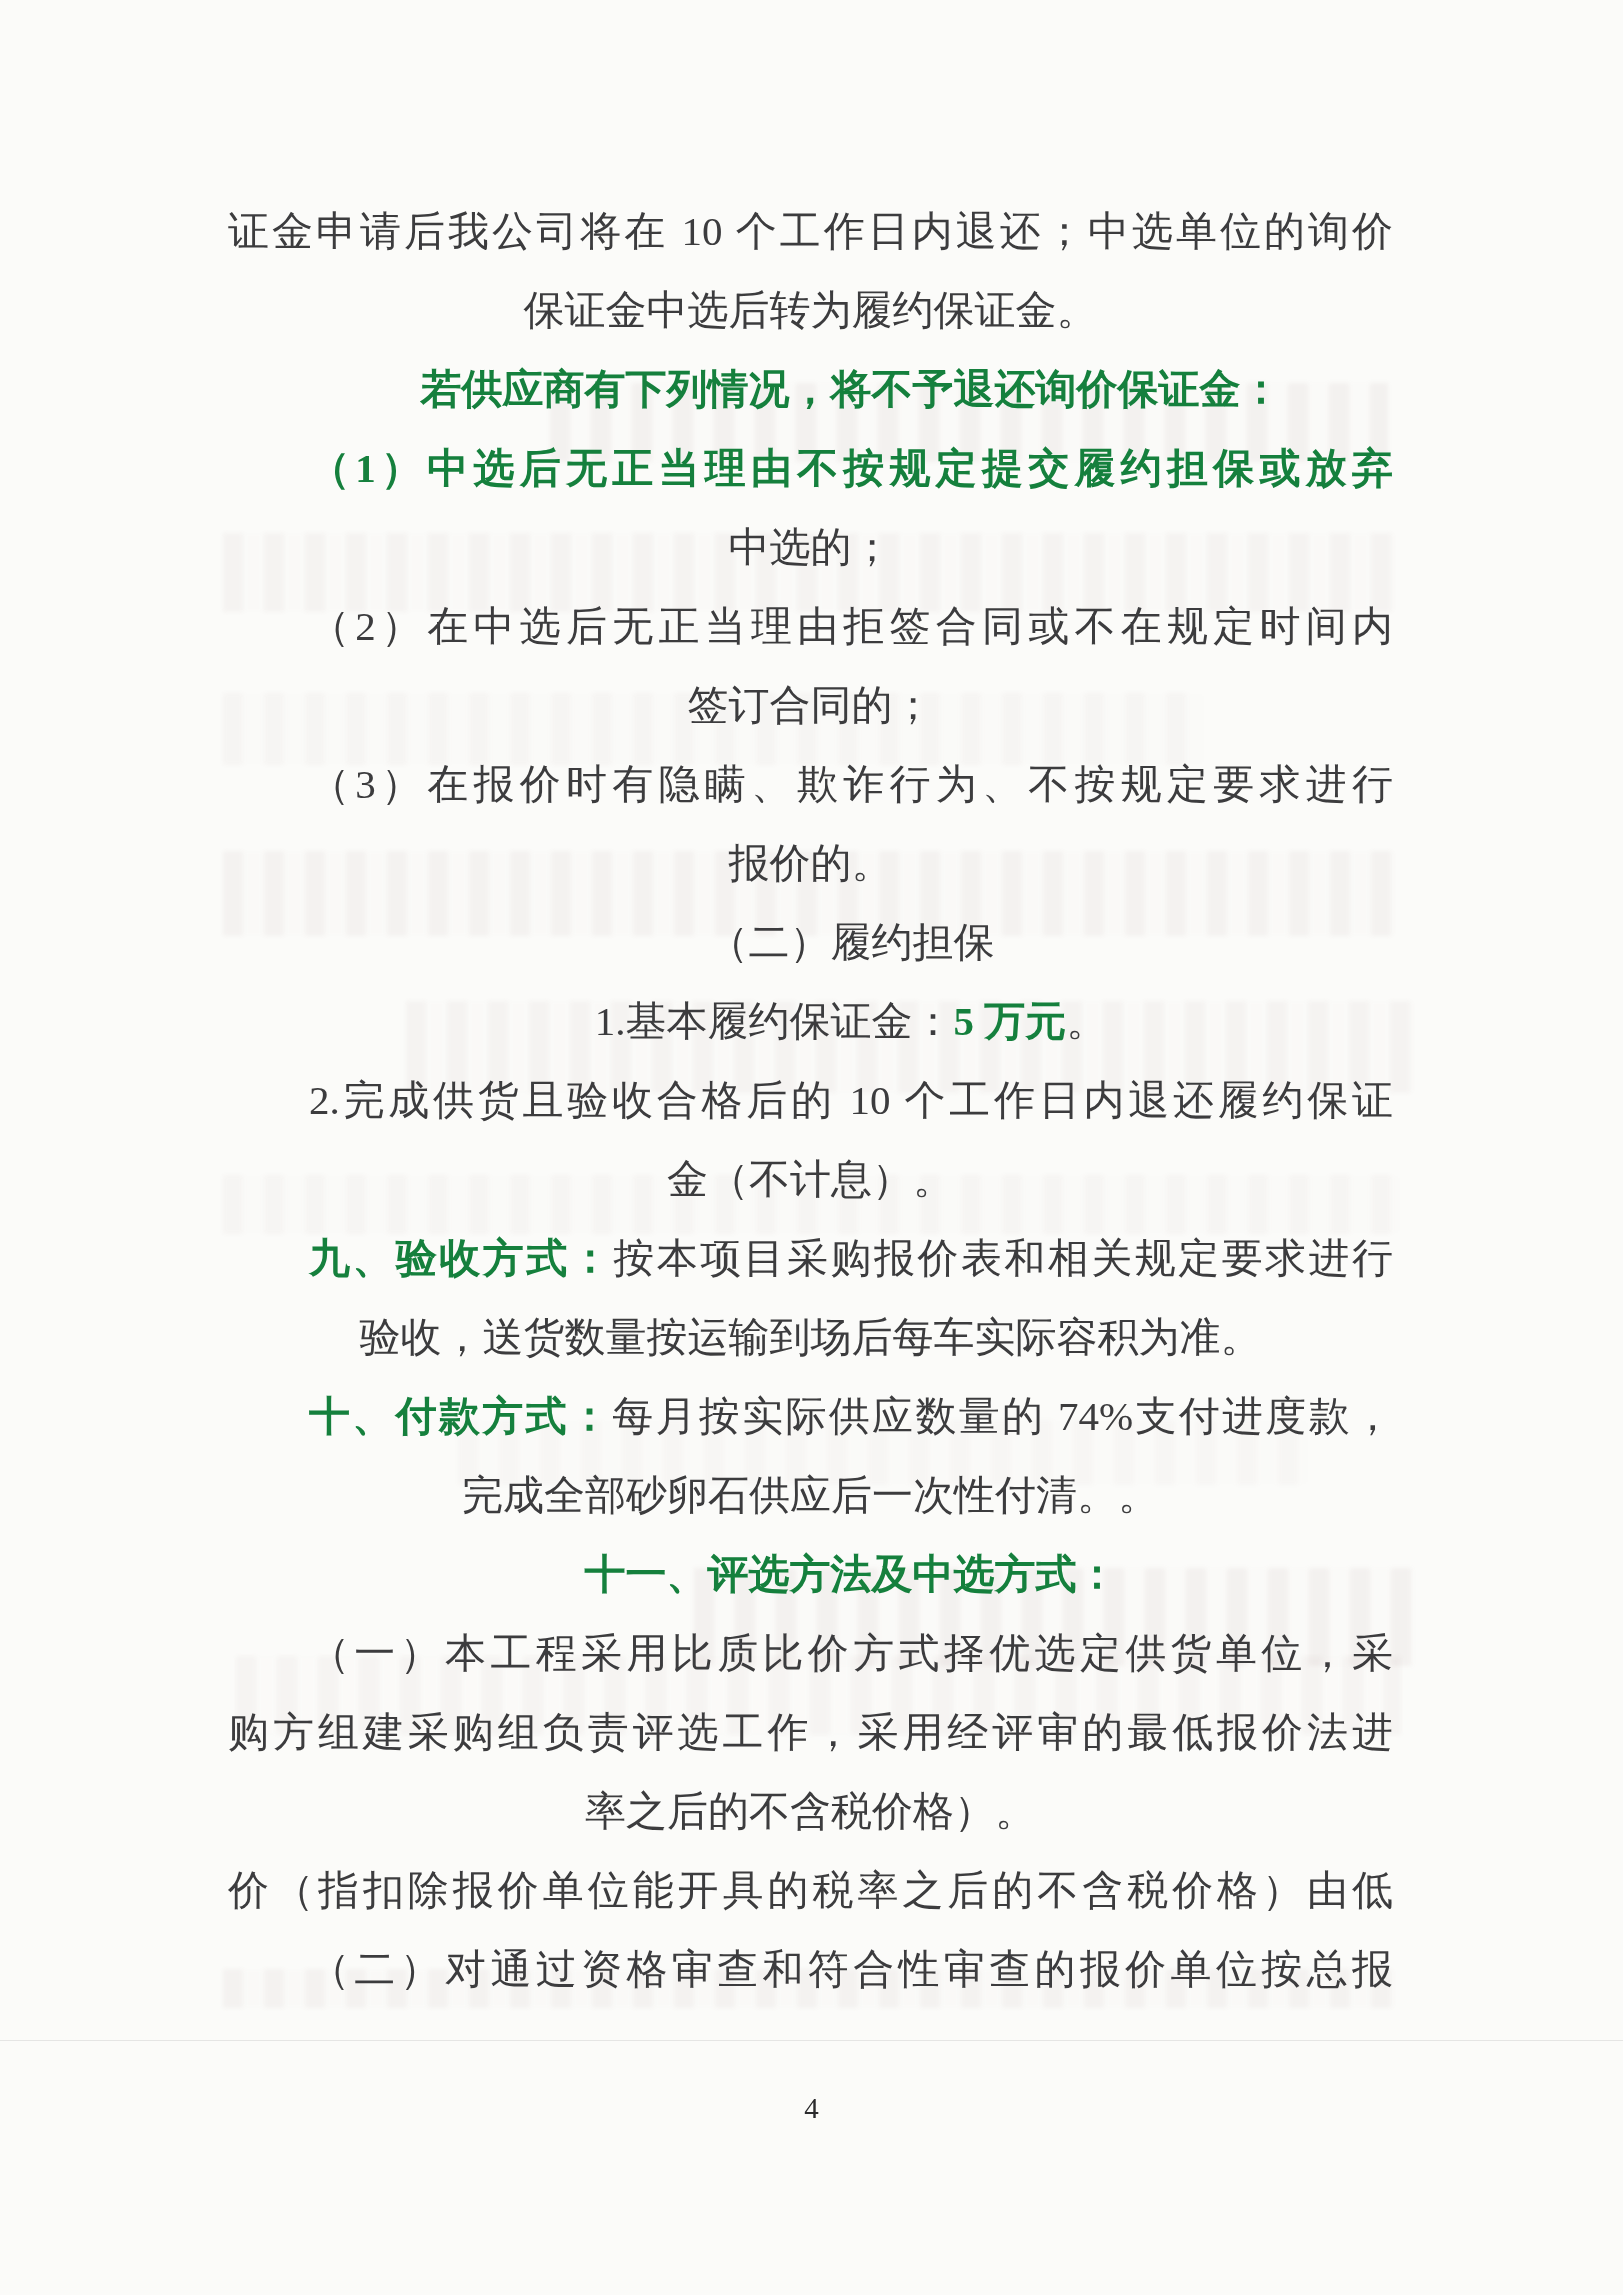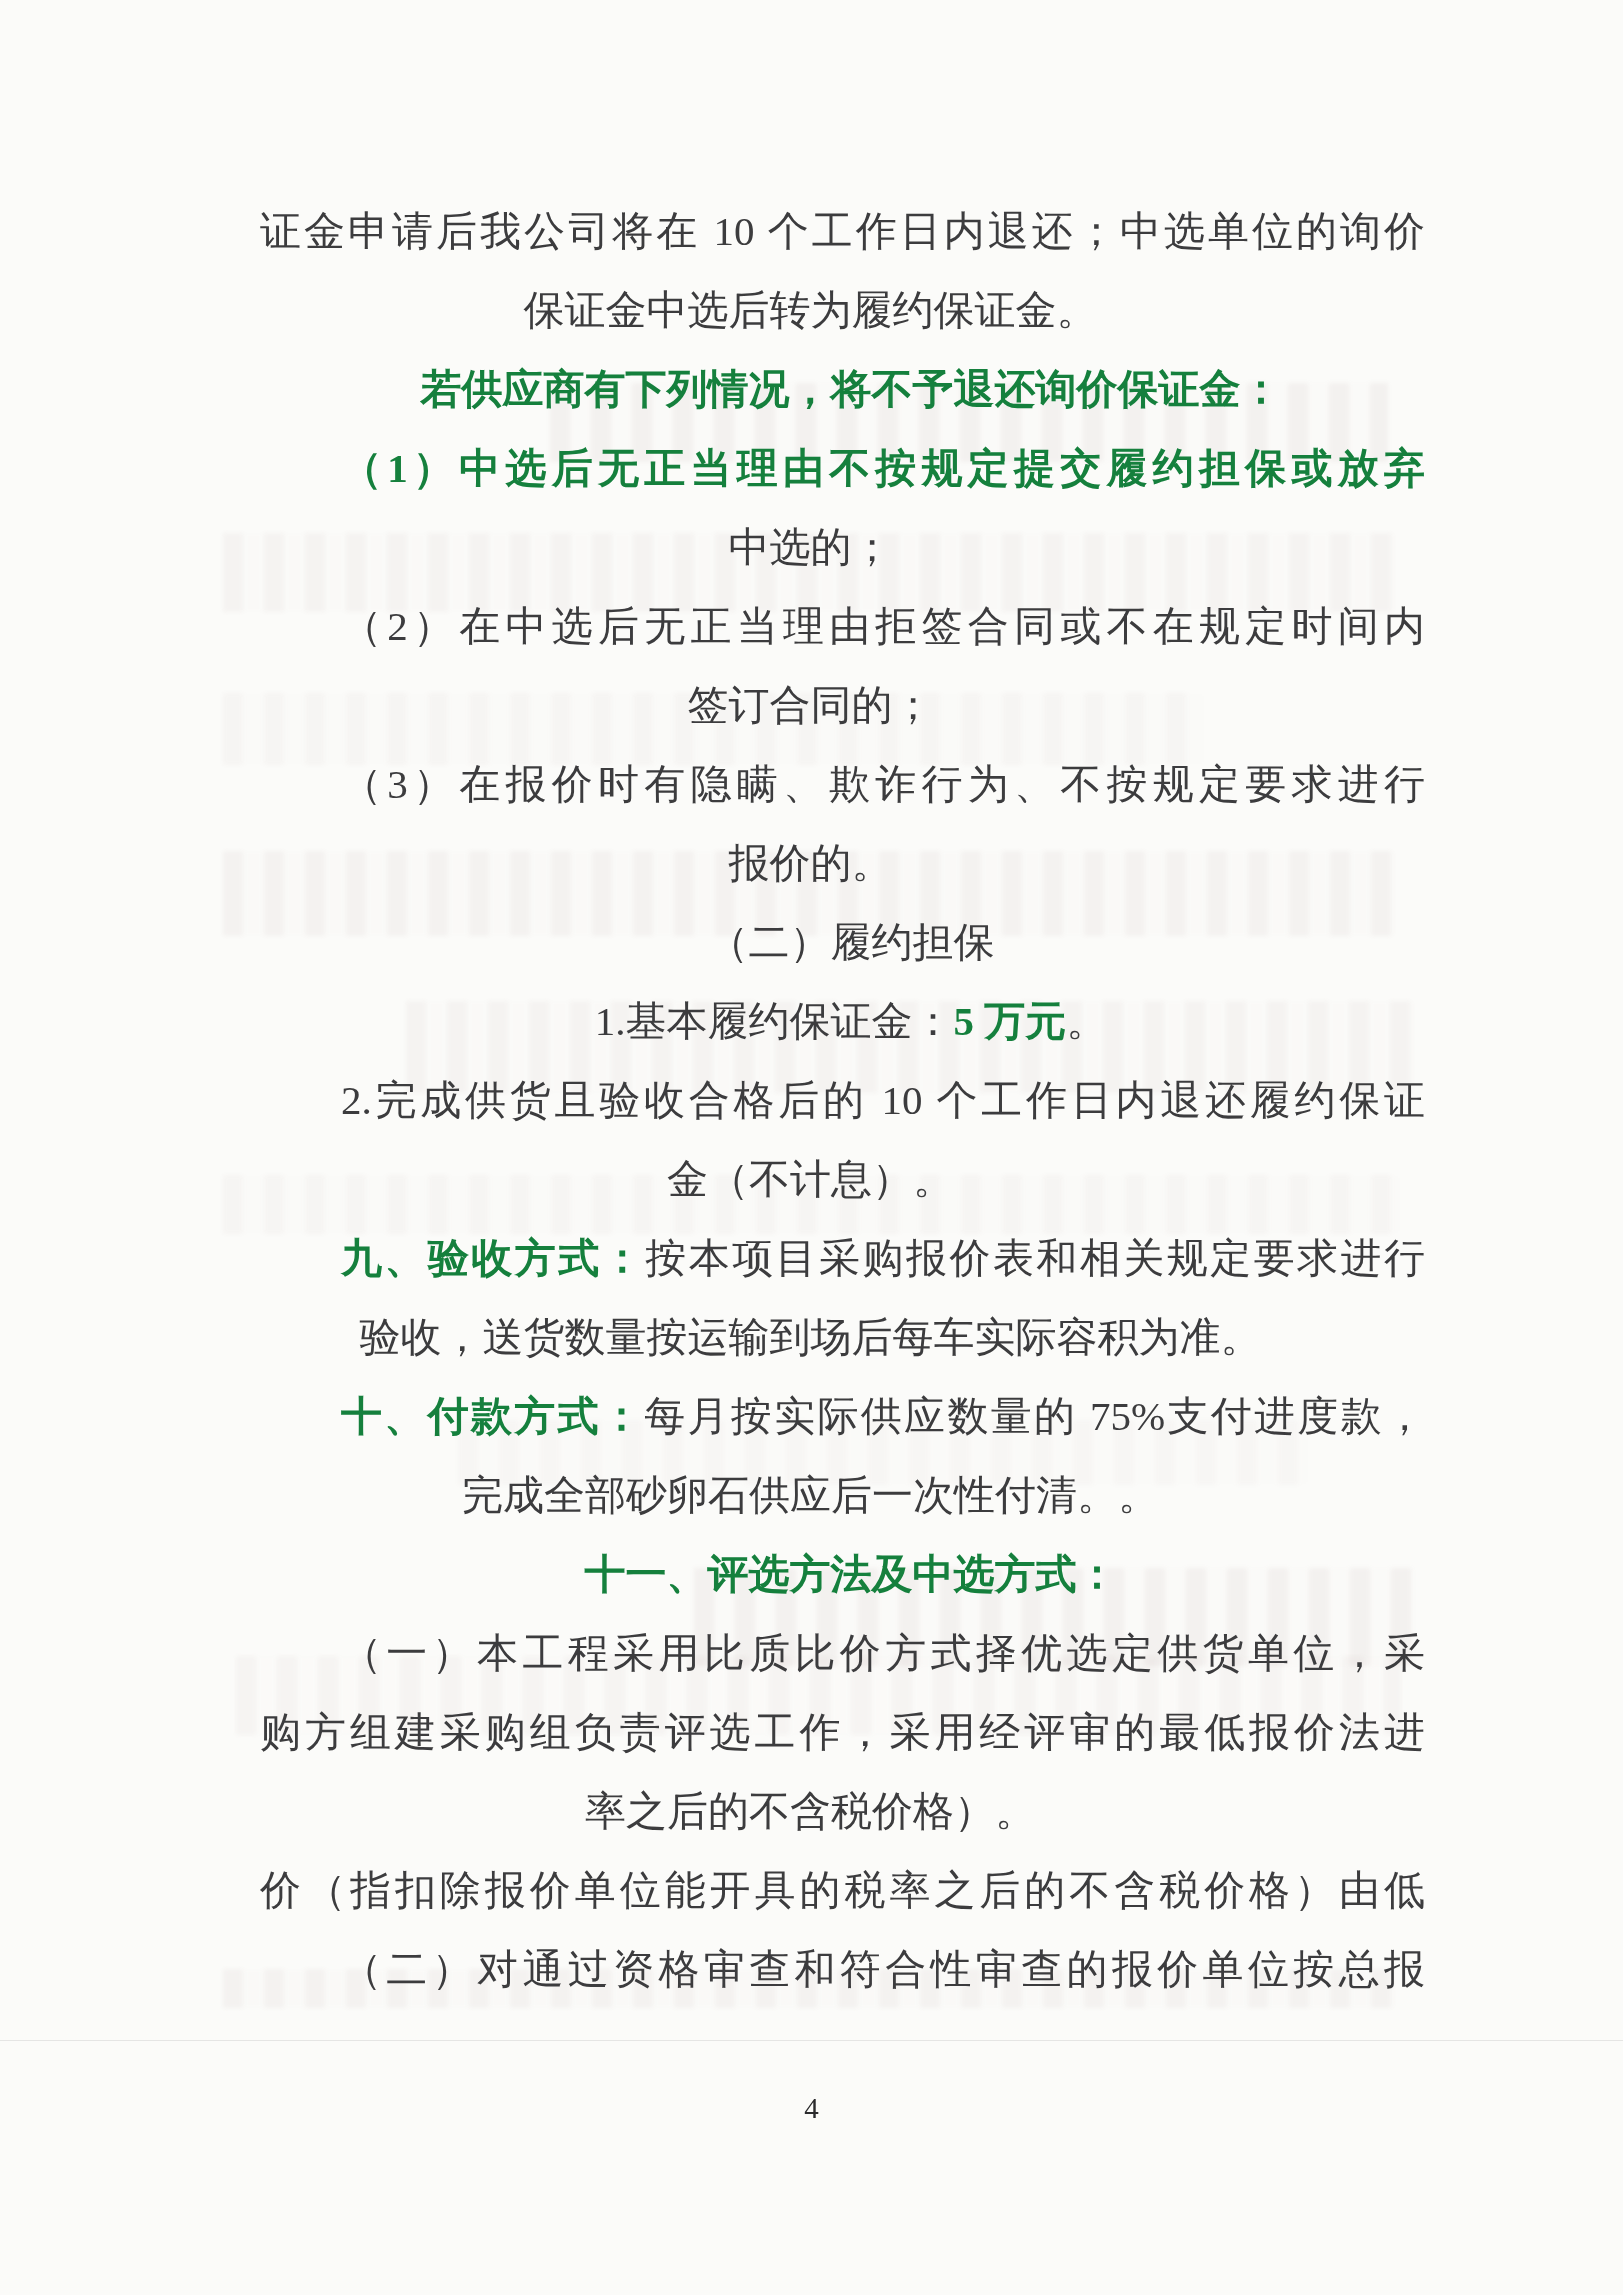--- a/index.html
+++ b/index.html
@@ -29,21 +29,20 @@
     line-height: 79px;
     font-size: 41px;
     color: #3c3c3e;
     white-space: nowrap;
     text-align: center;
   }
   .line.fill {
     white-space: normal;
     text-align: justify;
     text-align-last: justify;
-    margin-left: 32px;
   }
   .line.indent {
     padding-left: 81px;
     width: 1084px;
   }
   .seg-bold {
     font-weight: bold;
     color: #15803d;
   }
   .seg-regular {
@@ -106,21 +105,21 @@
       <div class="line indent fill"><span class="seg-regular">（2）在中选后无正当理由拒签合同或不在规定时间内</span></div>
       <div class="line"><span class="seg-regular">签订合同的；</span></div>
       <div class="line indent fill"><span class="seg-regular">（3）在报价时有隐瞒、欺诈行为、不按规定要求进行</span></div>
       <div class="line"><span class="seg-regular">报价的。</span></div>
       <div class="line indent"><span class="seg-regular">（二）履约担保</span></div>
       <div class="line indent"><span class="seg-regular">1.基本履约保证金：</span><span class="seg-bold">5 万元</span><span class="seg-regular">。</span></div>
       <div class="line indent fill"><span class="seg-regular">2.完成供货且验收合格后的 10 个工作日内退还履约保证</span></div>
       <div class="line"><span class="seg-regular">金（不计息）。</span></div>
       <div class="line indent fill"><span class="seg-bold">九、验收方式：</span><span class="seg-regular">按本项目采购报价表和相关规定要求进行</span></div>
       <div class="line"><span class="seg-regular">验收，送货数量按运输到场后每车实际容积为准。</span></div>
-      <div class="line indent fill"><span class="seg-bold">十、付款方式：</span><span class="seg-regular">每月按实际供应数量的 75%支付进度款，</span></div>
+      <div class="line indent fill"><span class="seg-bold">十、付款方式：</span><span class="seg-regular">每月按实际供应数量的 74%支付进度款，</span></div>
       <div class="line"><span class="seg-regular">完成全部砂卵石供应后一次性付清。。</span></div>
       <div class="line indent"><span class="seg-bold">十一、评选方法及中选方式：</span></div>
       <div class="line indent fill"><span class="seg-regular">（一）本工程采用比质比价方式择优选定供货单位，采</span></div>
       <div class="line fill"><span class="seg-regular">购方组建采购组负责评选工作，采用经评审的最低报价法进</span></div>
       <div class="line"><span class="seg-regular">率之后的不含税价格）。</span></div>
       <div class="line fill"><span class="seg-regular">价（指扣除报价单位能开具的税率之后的不含税价格）由低</span></div>
       <div class="line indent fill"><span class="seg-regular">（二）对通过资格审查和符合性审查的报价单位按总报</span></div>
     </div>
 
   <div class="page-footer">

